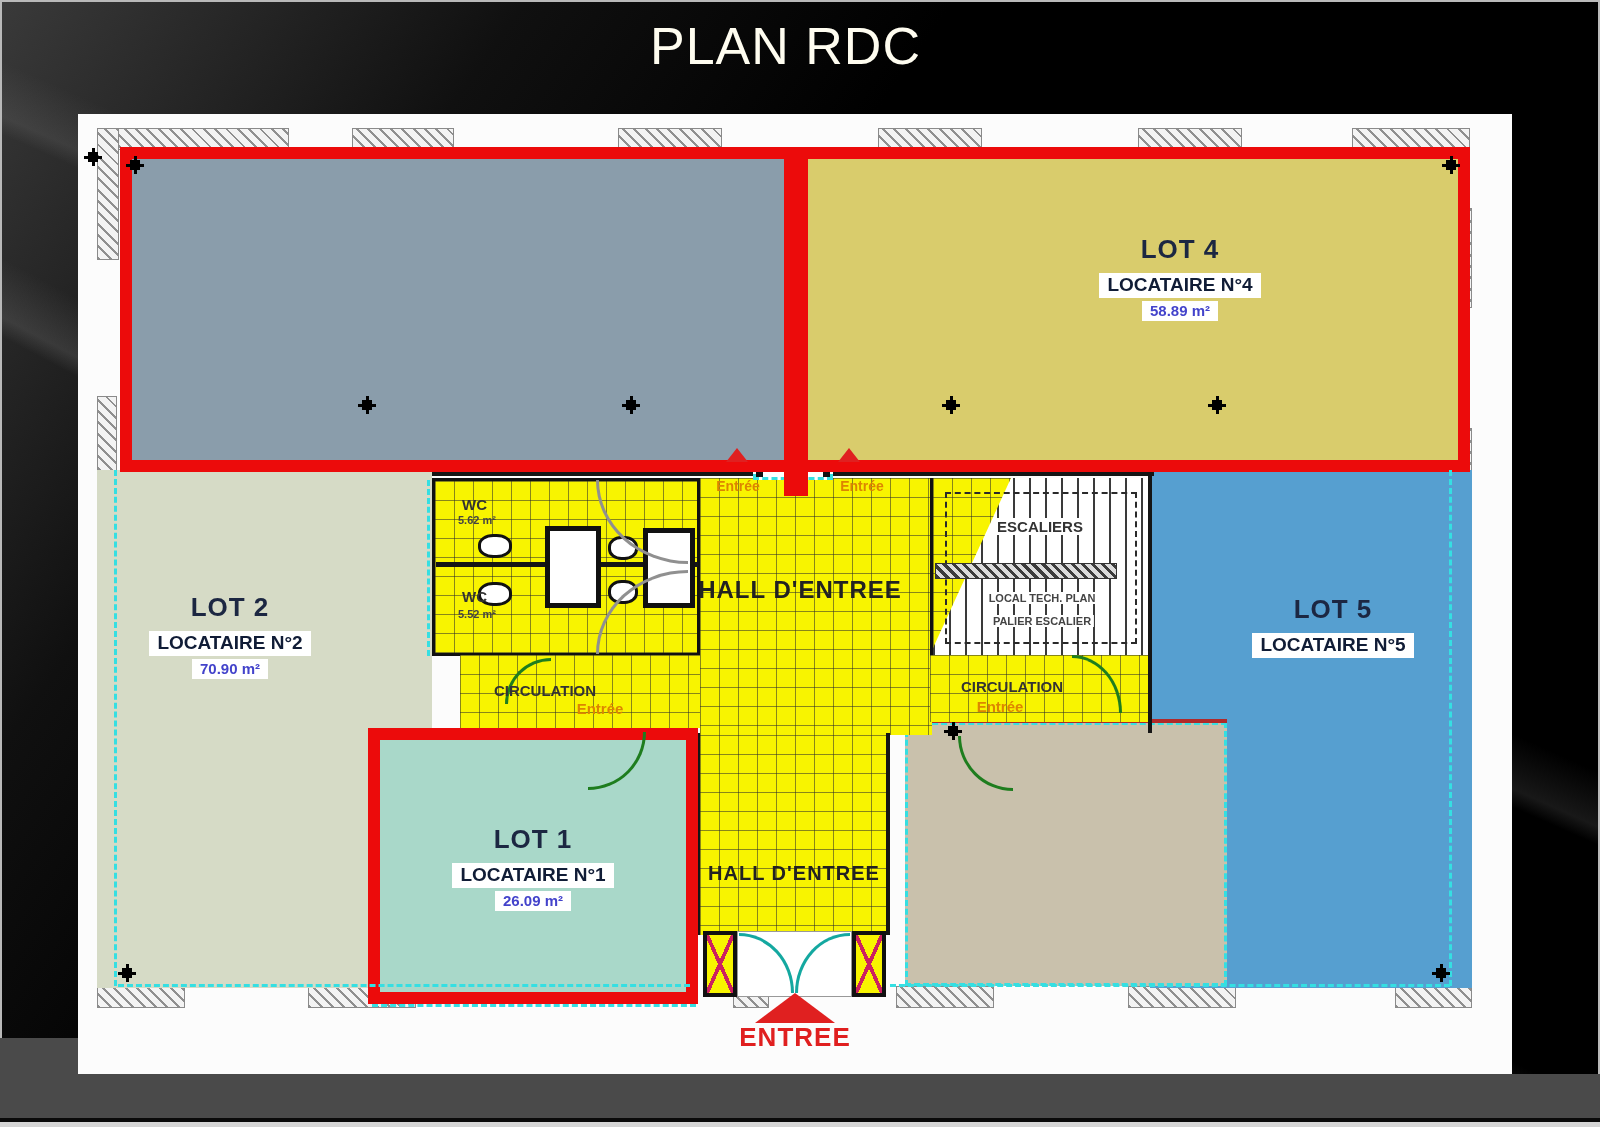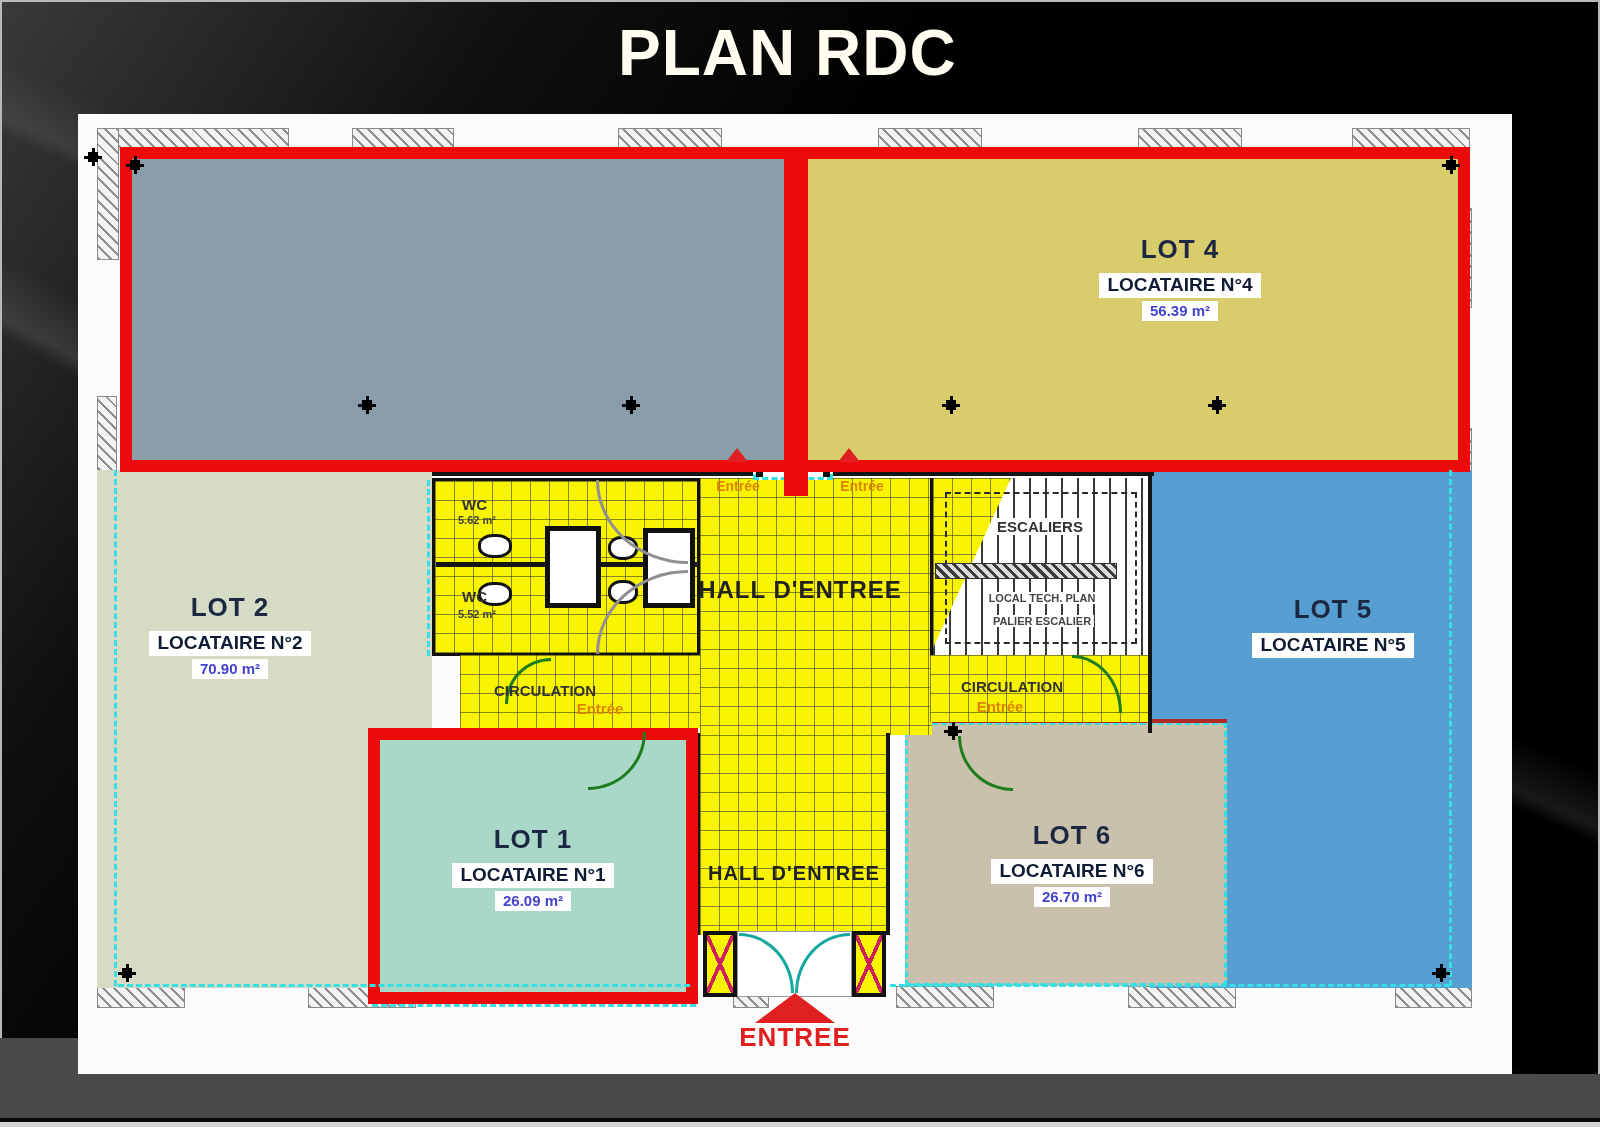--- a/index.html
+++ b/index.html
@@ -5,21 +5,21 @@
   html,body{margin:0;padding:0;background:#000;}
   .stage{position:relative;width:1600px;height:1127px;overflow:hidden;
     font-family:"Liberation Sans",sans-serif;
     background-color:#050505;
     background-image:
       linear-gradient(28deg, transparent 40%, rgba(150,150,150,.20) 41%, transparent 44%),
       linear-gradient(24deg, transparent 54%, rgba(150,150,150,.16) 55%, transparent 58%),
       linear-gradient(125deg, #3a3a3a 0%, #101010 22%, #000 40%);
     box-shadow:inset 0 0 0 2px #b9b9b9;}
   .abs{position:absolute;}
-  .title{font-weight:700;font-size:64px;letter-spacing:1px;color:#fffdf0;white-space:nowrap;}
+  .title{font-weight:400;font-size:52px;letter-spacing:1px;color:#fffdf0;white-space:nowrap;margin-left:32px;}
   .sheet{background:#fcfcfc;}
   .hatch{background:repeating-linear-gradient(45deg,#8f8f8f 0 2px,#f3f3f3 2px 8px);border:1px solid #8a8a8a;box-sizing:border-box;}
   .room{box-sizing:border-box;}
   .yellow{background-color:#f8f400;
     background-image:linear-gradient(rgba(45,45,45,.55) 1px,transparent 1px),
                      linear-gradient(90deg,rgba(45,45,45,.55) 1px,transparent 1px);
     background-size:19px 19px;}
   .redbox{box-sizing:border-box;border:12px solid #ec0b0b;}
   .cyandash-v{border-left:3px dashed #35dfe2;}
   .cyandash-h{border-top:3px dashed #35dfe2;}
@@ -179,40 +179,35 @@
   <div class="abs plan-small" style="left:1012px;top:678px;transform:translateX(-50%);">CIRCULATION</div>
   <div class="abs orange" style="left:1000px;top:698px;transform:translateX(-50%);">Entrée</div>
   <div class="abs orange" style="left:738px;top:478px;transform:translateX(-50%);font-size:14px;">Entrée</div>
   <div class="abs orange" style="left:862px;top:478px;transform:translateX(-50%);font-size:14px;">Entrée</div>
   <div class="abs tri-up" style="left:726px;top:448px;border-left:11px solid transparent;border-right:11px solid transparent;border-bottom:14px solid #e02020;"></div>
   <div class="abs tri-up" style="left:838px;top:448px;border-left:11px solid transparent;border-right:11px solid transparent;border-bottom:14px solid #e02020;"></div>
 
   <div class="abs lot-label" style="left:1020px;top:234px;">
     <div class="lot-name">LOT 4</div>
     <div><span class="pill lot-tenant">LOCATAIRE N°4</span></div>
-    <div><span class="pill lot-area">56.39 m²</span></div>
+    <div><span class="pill lot-area">58.89 m²</span></div>
   </div>
   <div class="abs lot-label" style="left:70px;top:592px;">
     <div class="lot-name">LOT 2</div>
     <div><span class="pill lot-tenant">LOCATAIRE N°2</span></div>
     <div><span class="pill lot-area">70.90 m²</span></div>
   </div>
   <div class="abs lot-label" style="left:1173px;top:594px;">
     <div class="lot-name">LOT 5</div>
     <div><span class="pill lot-tenant">LOCATAIRE N°5</span></div>
   </div>
   <div class="abs lot-label" style="left:373px;top:824px;">
     <div class="lot-name">LOT 1</div>
     <div><span class="pill lot-tenant">LOCATAIRE N°1</span></div>
     <div><span class="pill lot-area">26.09 m²</span></div>
-  </div>
-  <div class="abs lot-label" style="left:912px;top:820px;">
-    <div class="lot-name">LOT 6</div>
-    <div><span class="pill lot-tenant">LOCATAIRE N°6</span></div>
-    <div><span class="pill lot-area">26.70 m²</span></div>
   </div>
 
   <div class="abs xwin" style="left:703px;top:931px;width:34px;height:66px;"></div>
   <div class="abs xwin" style="left:852px;top:931px;width:34px;height:66px;"></div>
   <div class="abs" style="left:737px;top:931px;width:115px;height:66px;background:#fff;border:1px solid #999;box-sizing:border-box;"></div>
   <div class="abs" style="left:739px;top:933px;width:55px;height:60px;border-top:3px solid #14a8a0;border-right:3px solid #14a8a0;border-top-right-radius:100%;box-sizing:border-box;"></div>
   <div class="abs" style="left:795px;top:933px;width:55px;height:60px;border-top:3px solid #14a8a0;border-left:3px solid #14a8a0;border-top-left-radius:100%;box-sizing:border-box;"></div>
   <div class="abs tri-up" style="left:755px;top:993px;border-left:40px solid transparent;border-right:40px solid transparent;border-bottom:30px solid #e02020;"></div>
   <div class="abs entrance-text" style="left:795px;top:1022px;transform:translateX(-50%);">ENTREE</div>
   <div class="abs entrance-text" style="left:795px;top:1084px;transform:translateX(-50%);margin-top:34px;">BÂTIMENT</div>

